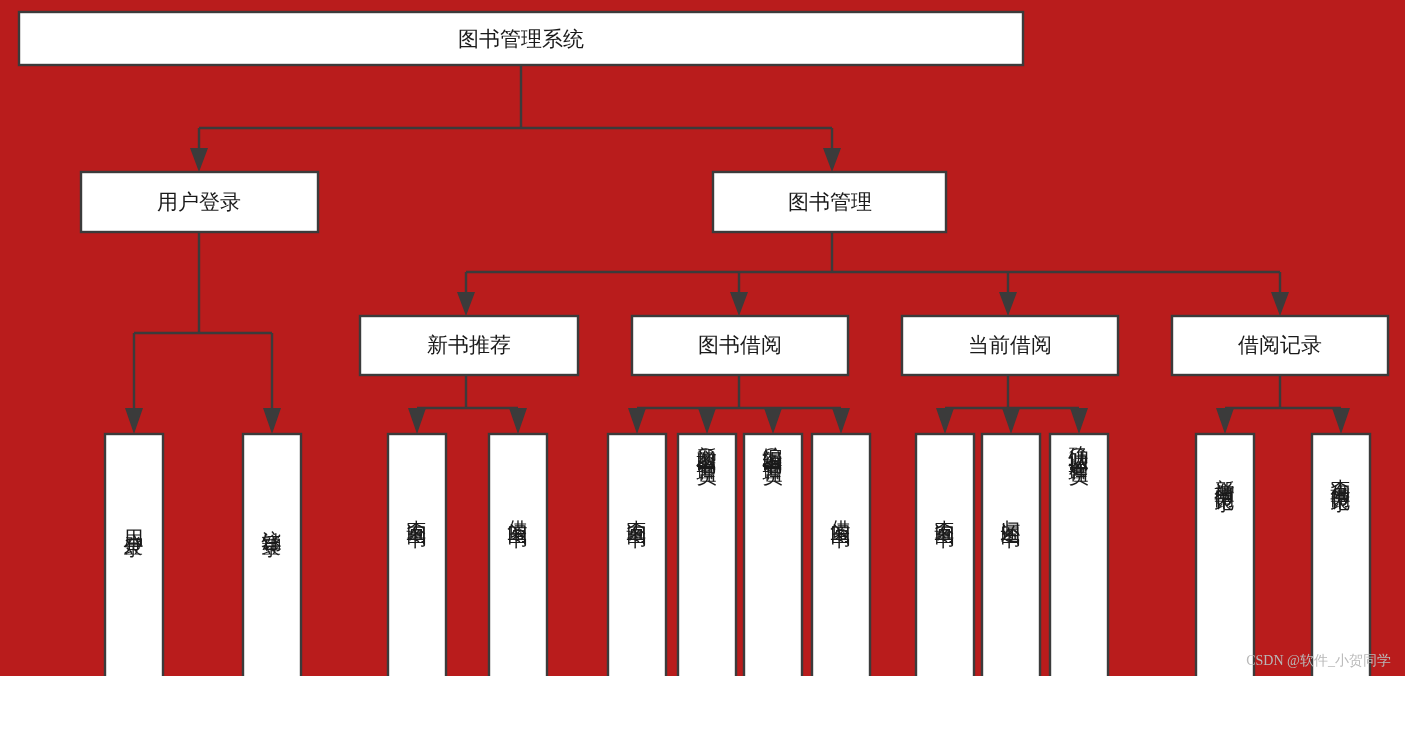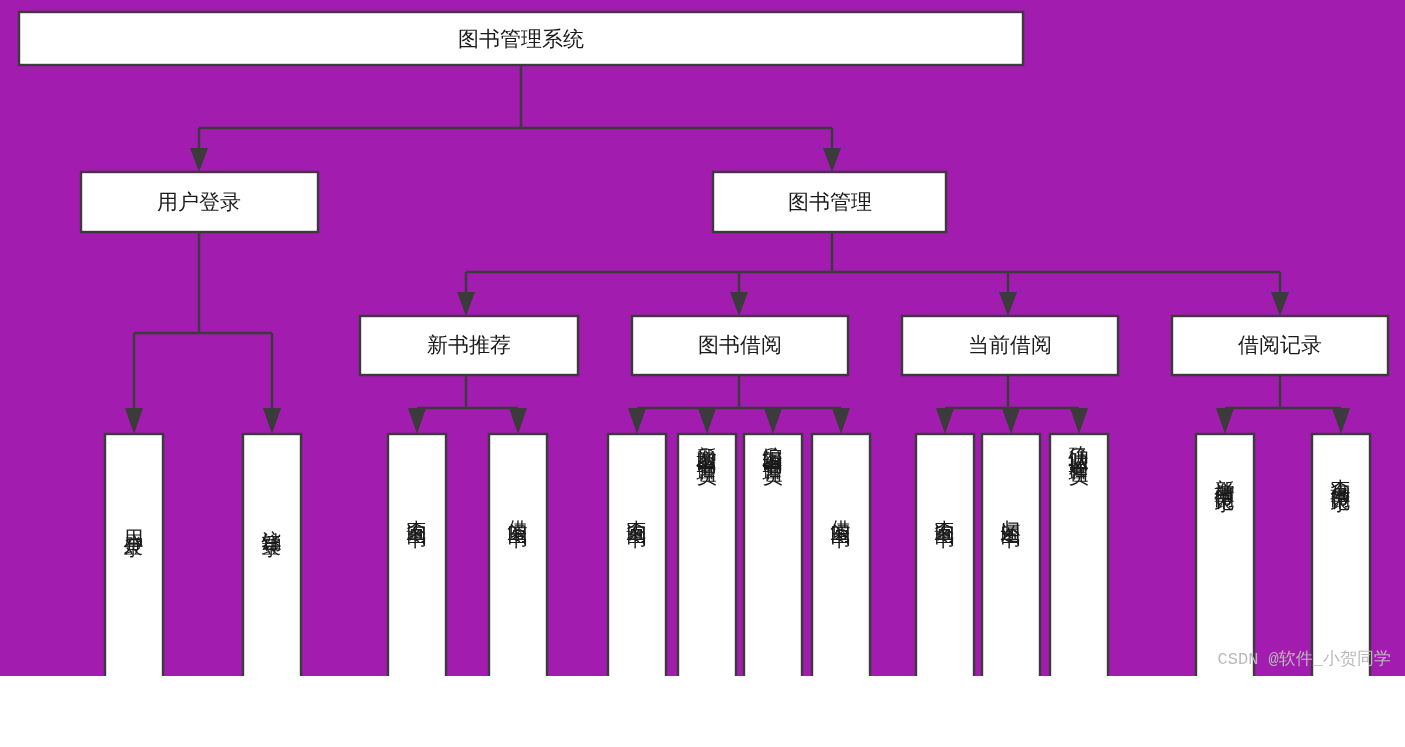--- a/index.html
+++ b/index.html
@@ -7,21 +7,21 @@
     padding: 0;
     background: #ffffff;
   }
   body {
     font-family: "Liberation Sans", "DejaVu Sans", sans-serif;
   }
   #canvas {
     position: relative;
     width: 1405px;
     height: 676px;
-    background: #a21caf;
+    background: #b91c1c;
     overflow: hidden;
   }
   #diagram-svg {
     position: absolute;
     left: 0;
     top: 0;
     width: 1405px;
     height: 747px;
   }
   .node-box {
@@ -52,22 +52,22 @@
     fill: #1a1a1a;
     writing-mode: vertical-rl;
     text-orientation: upright;
     text-anchor: middle;
     letter-spacing: 3px;
   }
   .watermark {
     position: absolute;
     right: 14px;
     bottom: 6px;
-    font-family: Liberation Mono, monospace;
-    font-size: 17px;
+    font-family: Liberation Serif, serif;
+    font-size: 14px;
     color: #b9b9b9;
     white-space: nowrap;
     user-select: none;
   }
 </style>
 </head>
 <body>
 
 <div id="canvas">
 

